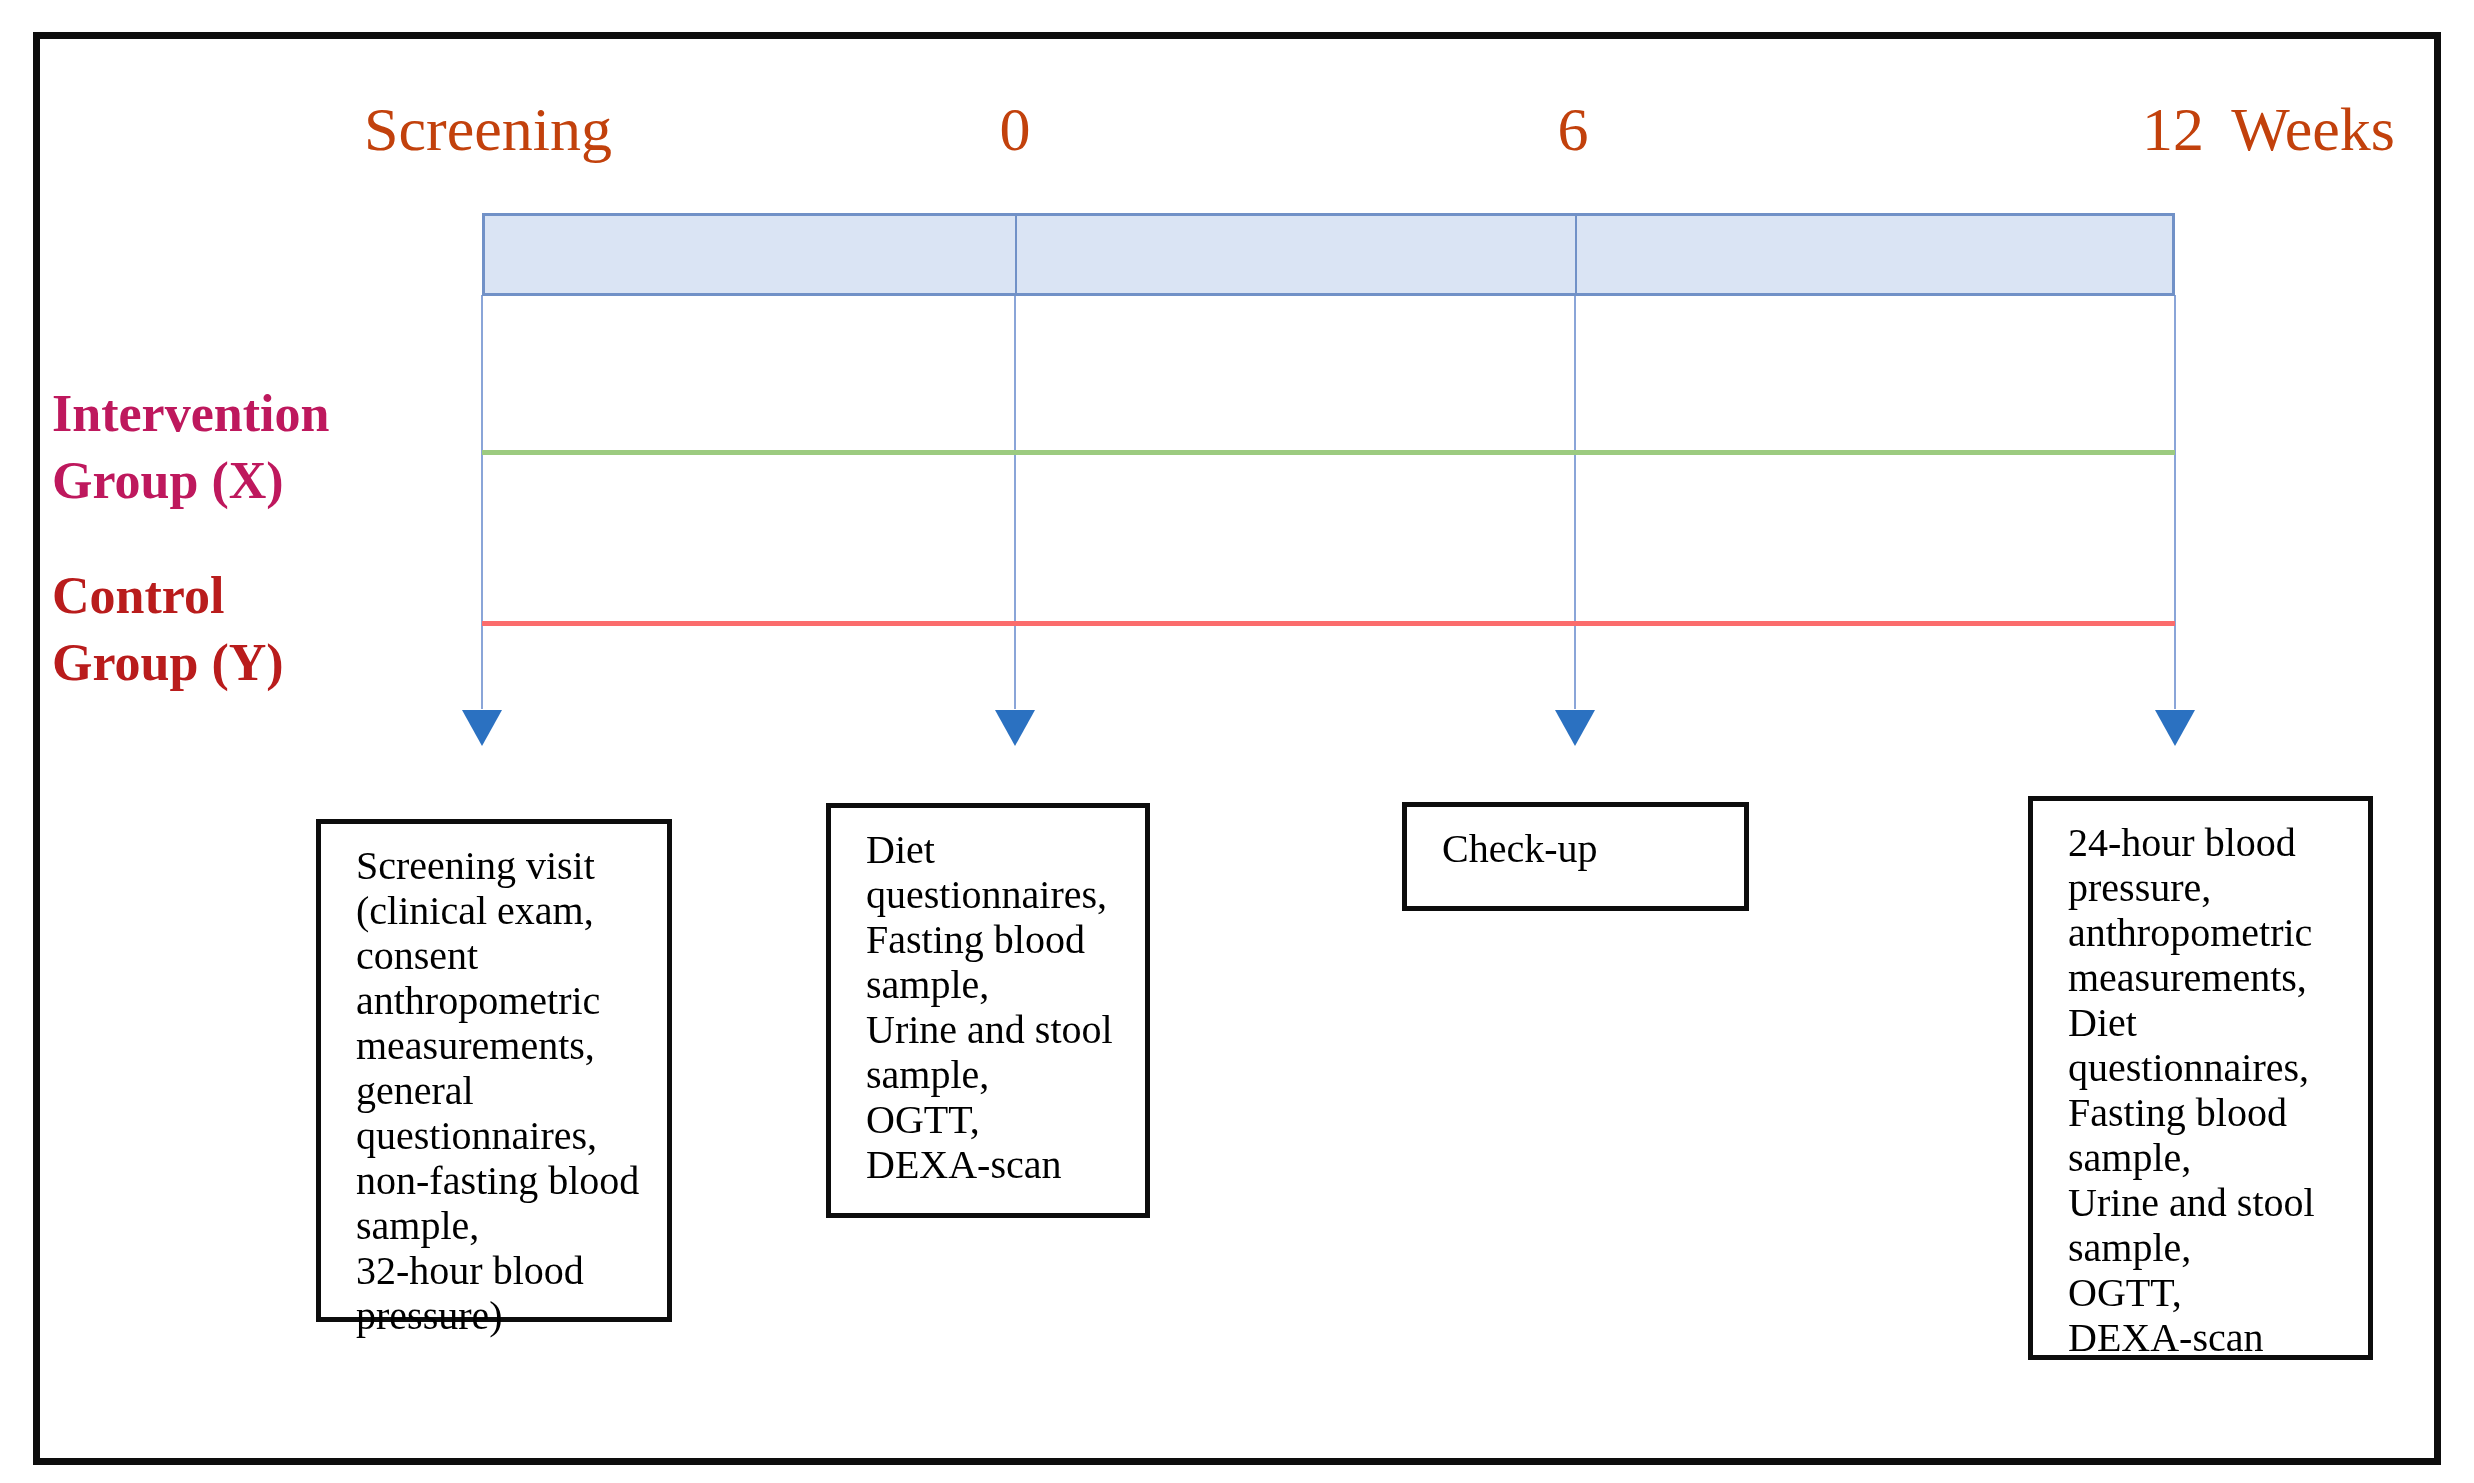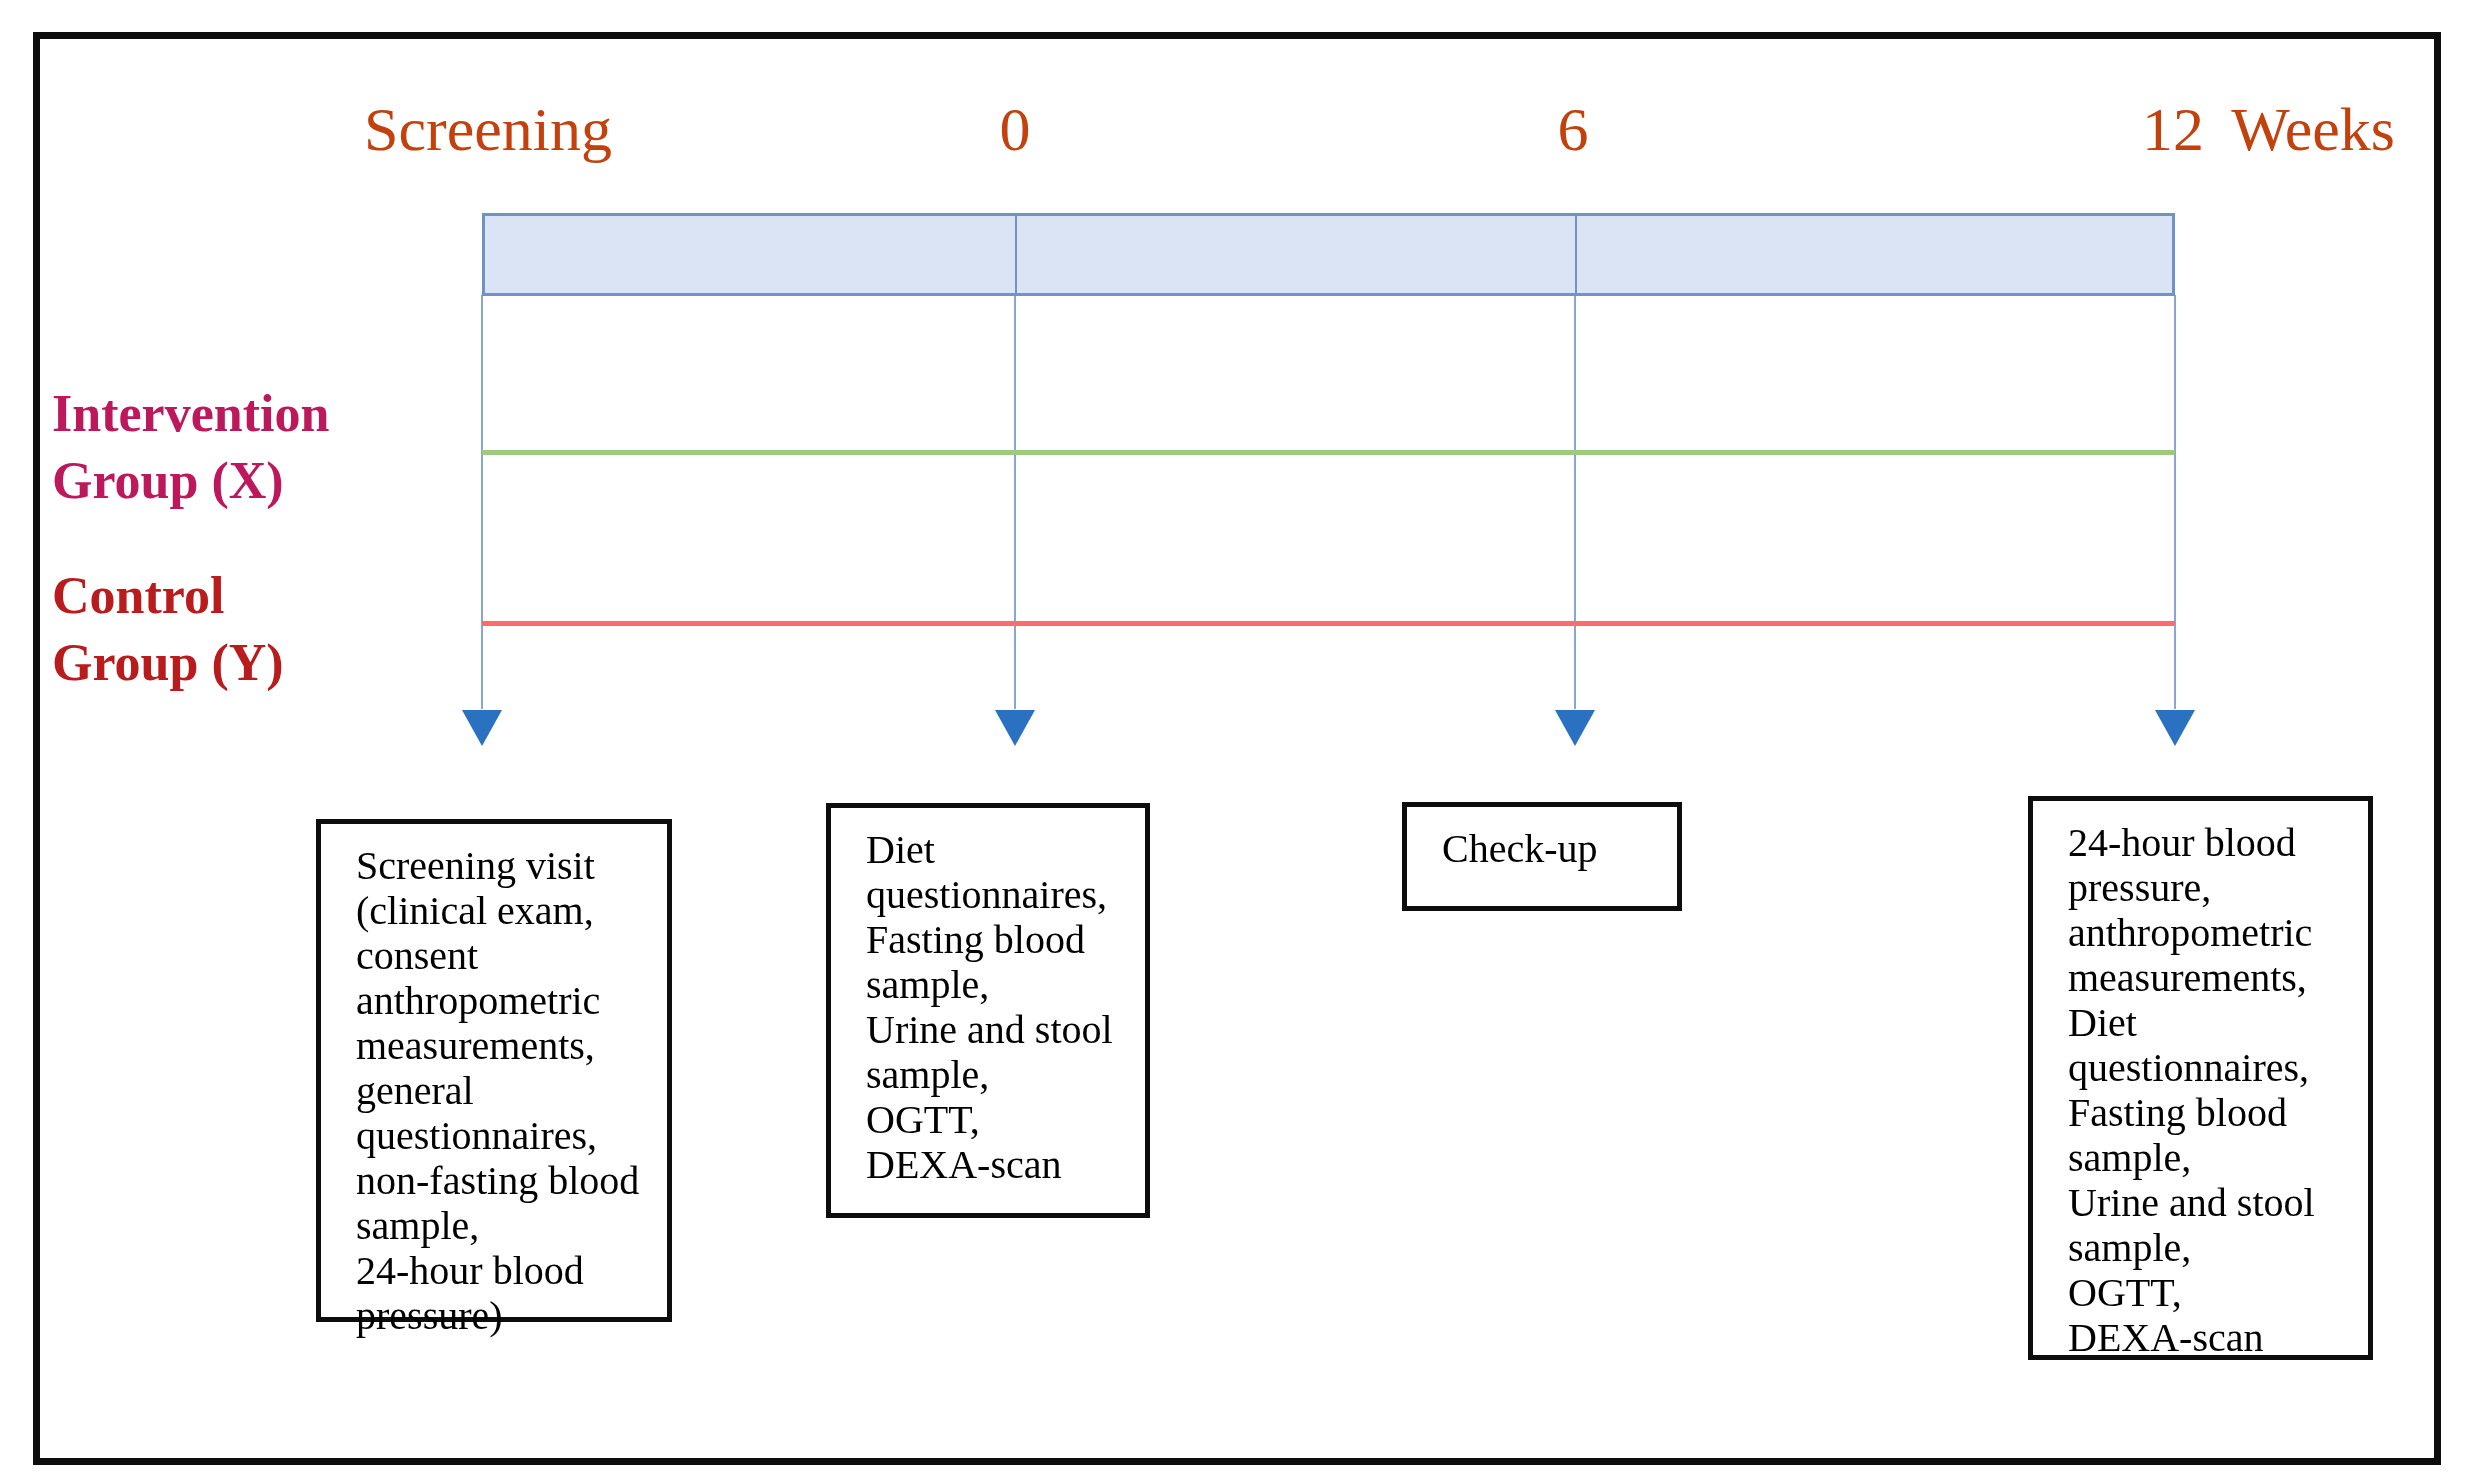--- a/index.html
+++ b/index.html
@@ -61,21 +61,21 @@
     position:absolute;
     border:5.6px solid #0d0d0d;
     box-sizing:border-box;
     background:#ffffff;
     font-size:40px;line-height:45px;color:#000000;
     padding:19px 11px 11px 35px;
     white-space:pre-line;
   }
   .box-screening{left:316px;top:819px;width:356px;height:503px;}
   .box-week0{left:826px;top:803px;width:324px;height:415px;}
-  .box-week6{left:1402px;top:802px;width:280px;height:109px;}
+  .box-week6{left:1402px;top:802px;width:347px;height:109px;}
   .box-week12{left:2028px;top:796px;width:345px;height:564px;}
 </style>
 </head>
 <body>
 
 <div class="canvas">
   <div class="frame"></div>
 
   <span class="hdr" style="left:488px;">Screening</span>
   <span class="hdr" style="left:1015px;">0</span>
@@ -108,21 +108,21 @@
 
   <div class="visit-box box-screening">Screening visit
 (clinical exam,
 consent
 anthropometric
 measurements,
 general
 questionnaires,
 non-fasting blood
 sample,
-24-hour blood
+32-hour blood
 pressure)</div>
   <div class="visit-box box-week0">Diet
 questionnaires,
 Fasting blood
 sample,
 Urine and stool
 sample,
 OGTT,
 DEXA-scan</div>
   <div class="visit-box box-week6">Check-up</div>

